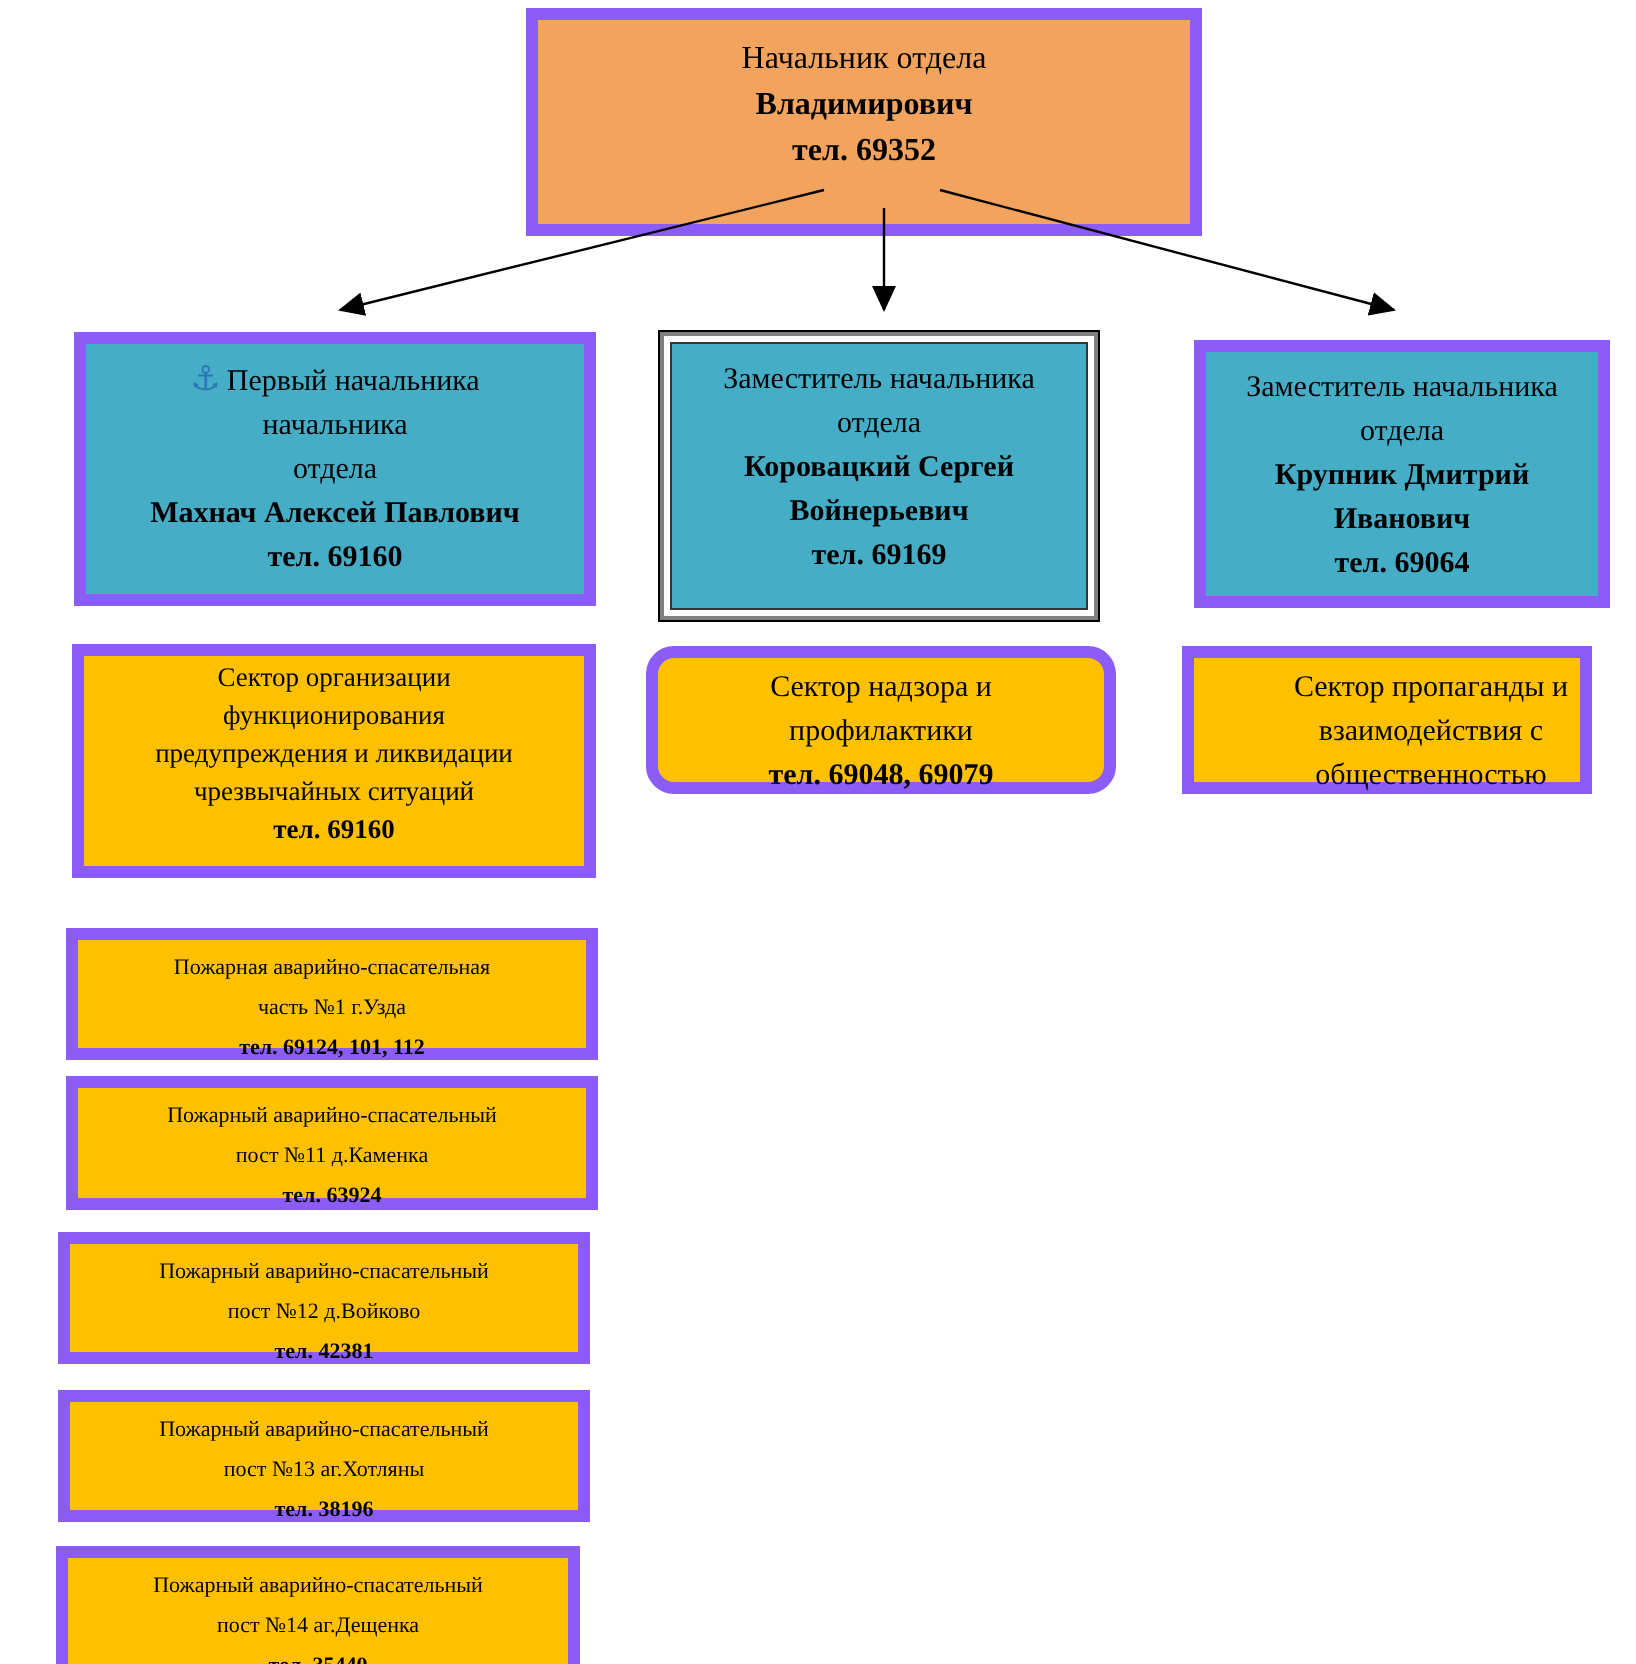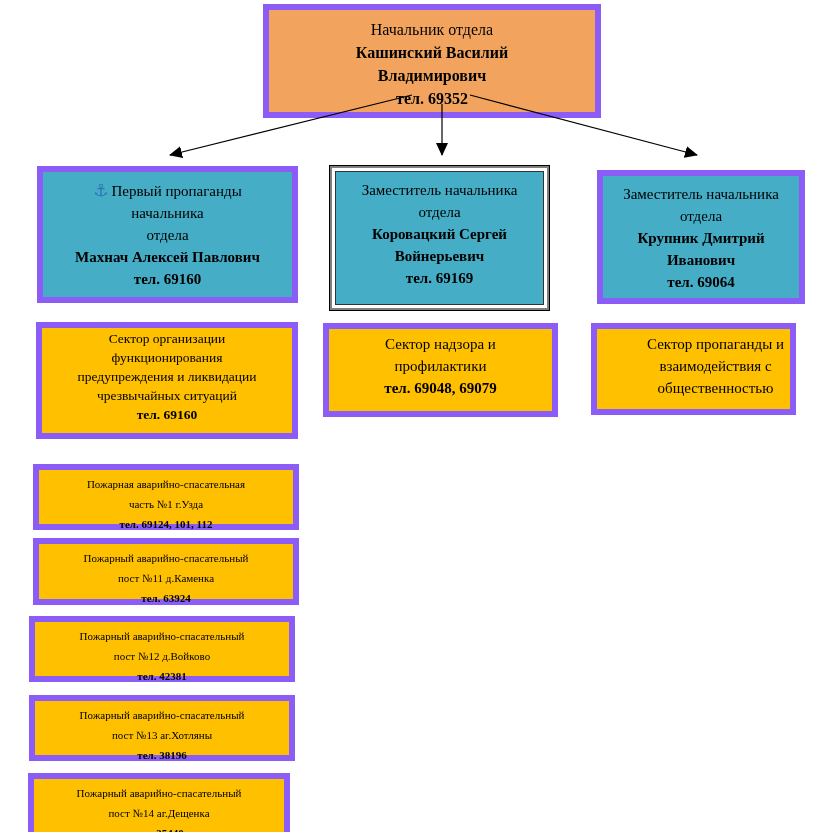--- a/index.html
+++ b/index.html
@@ -67,46 +67,45 @@
     font-size:13.5px; line-height:19px; padding-top:1px;
   }
   .unit { font-size:11px; line-height:20px; padding-top:4px;margin-top:16px; }
   #node-unit-1 { left:33px; top:448px; width:266px; height:66px; }
   #node-unit-2 { left:33px; top:522px; width:266px; height:67px; }
   #node-unit-3 { left:29px; top:600px; width:266px; height:66px; }
   #node-unit-4 { left:29px; top:679px; width:266px; height:66px; }
   #node-unit-5 { left:28px; top:757px; width:262px; height:66px; }
 
   .sector-sm { font-size:15px; line-height:22px; padding-top:4px; }
-  #node-sector-sup  { left:323px; top:323px; width:235px; height:94px; }
-  #node-sector-prop { left:591px; top:323px; width:205px; height:92px;padding-left:44px; }
+  #node-sector-sup  { left:323px; top:323px; width:235px; height:74px;border-radius:14px; }
+  #node-sector-prop { left:591px; top:323px; width:205px; height:74px;padding-left:44px; }
 
   
   .connectors {
     position:absolute; left:0; top:0;
     pointer-events:none;
   }
   .connectors line { stroke:var(--line_color); stroke-width:1.2; }
   .connectors .arrowhead { fill:var(--line_color); }
 </style>
 </head>
 <body>
 
 <div class="canvas">
 
   <div class="node" id="node-chief">
     <span class="ln">Начальник отдела</span>
-    <span class="ln bold">Кашинский Василий</span>
     <span class="ln bold">Владимирович</span>
     <span class="ln bold">тел. 69352</span>
   </div>
 
   <div class="node teal" id="node-dep1">
     <span class="ln">
-      <span class="anchor">⚓</span><span>Первый пропаганды</span>
+      <span class="anchor">⚓</span><span>Первый начальника</span>
     </span>
     <span class="ln">начальника</span>
     <span class="ln">отдела</span>
     <span class="ln bold">Махнач Алексей Павлович</span>
     <span class="ln bold">тел. 69160</span>
   </div>
 
   <div id="frame-dep2">
     <div class="inner">
       <span class="ln">Заместитель начальника</span>

